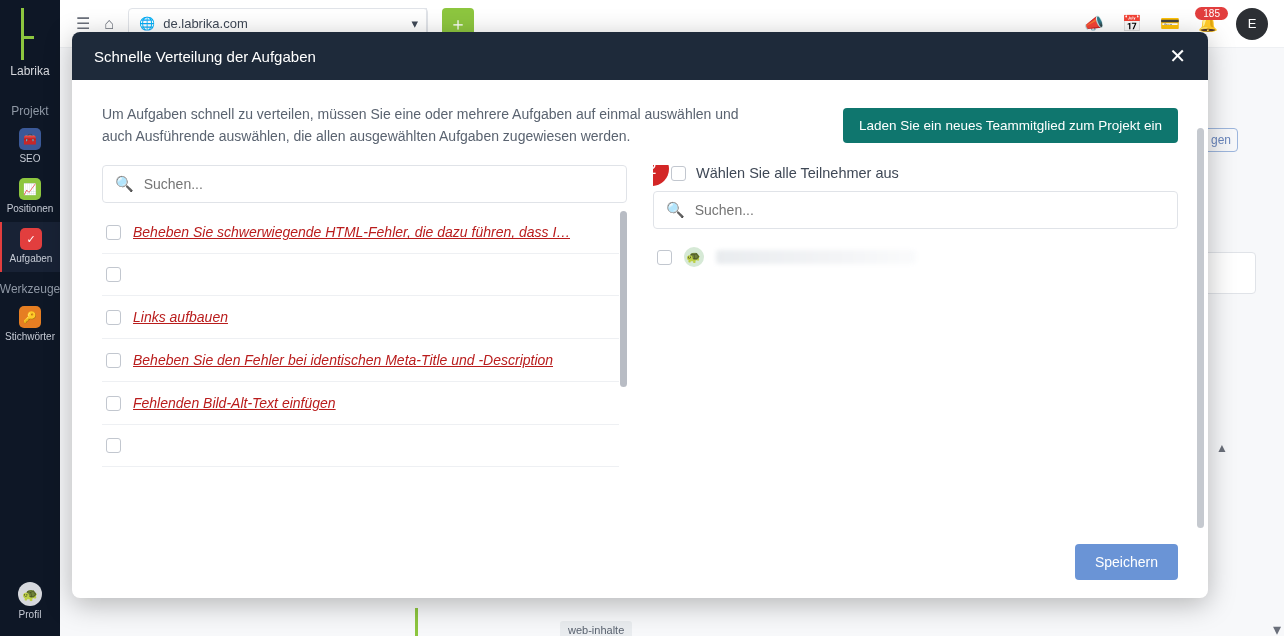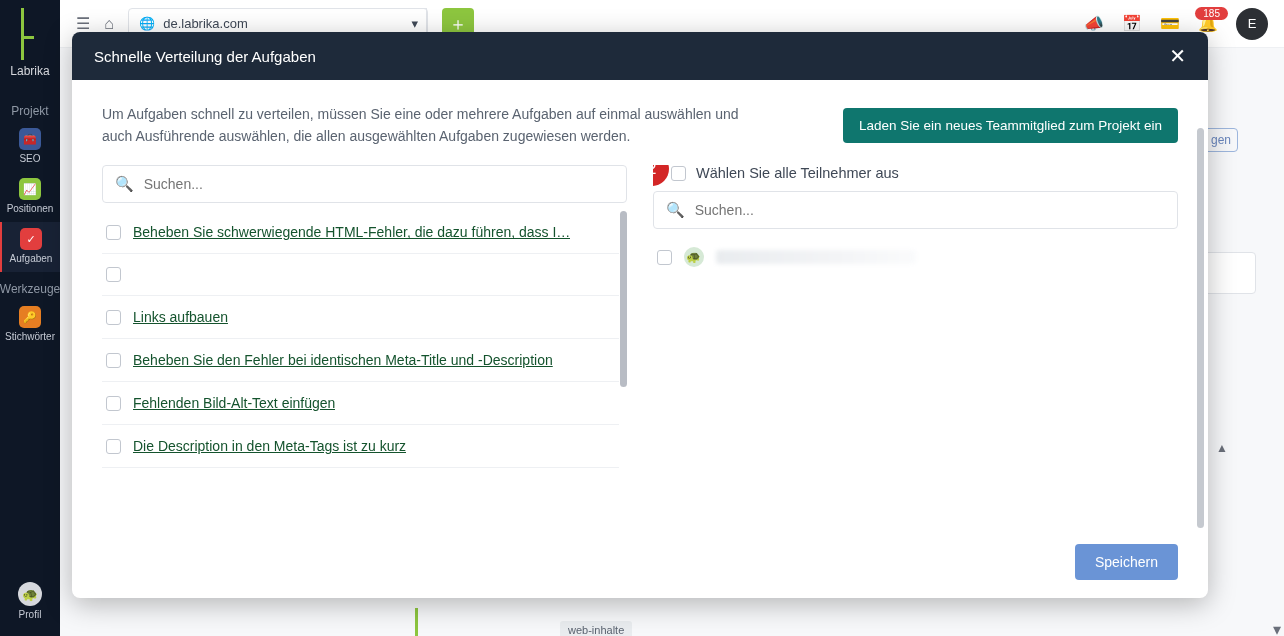--- a/index.html
+++ b/index.html
@@ -67,21 +67,21 @@
 .chk { width: 15px; height: 15px; border: 1.5px solid #c2c7cf; border-radius: 3px; cursor: pointer; flex-shrink: 0; }
 .col-title { color: #3f4856; font-size: 14.5px; }
 
 .search { border: 1px solid #e0e3e8; border-radius: 4px; height: 38px; display: flex; align-items: center; padding: 0 12px; gap: 10px; margin-bottom: 8px; }
 .search input { border: none; outline: none; font-size: 14px; color: #ec4899; flex: 1; background: transparent; }
 .search .mag { color: #7a7f8a; font-size: 15px; }
 
 .list { flex: 1; overflow: hidden; position: relative; }
 .list-inner { padding-right: 8px; }
 .list-row { display: flex; align-items: center; gap: 12px; padding: 13px 4px; border-bottom: 1px solid #eef0f3; }
-.list-row a { color: #14532d; text-decoration: underline; font-size: 14px; overflow: hidden; text-overflow: ellipsis; white-space: nowrap; cursor: pointer; }
+.list-row a { color: #b91c1c; text-decoration: underline; font-size: 14px; overflow: hidden; text-overflow: ellipsis; white-space: nowrap; cursor: pointer; font-style: italic; }
 .scrollbar { position: absolute; right: 0; top: 0; width: 7px; height: 176px; background: #b8bcc4; border-radius: 4px; }
 
 .participant-row { display: flex; align-items: center; gap: 12px; padding: 10px 4px; }
 .p-avatar { width: 20px; height: 20px; border-radius: 50%; background: #d6e9d6; display: flex; align-items: center; justify-content: center; font-size: 12px; }
 .p-name-blur { width: 200px; height: 14px; background: linear-gradient(90deg, #e9ecef 0%, #f3f4f6 60%, #fafbfc 100%); border-radius: 3px; filter: blur(2px); }
 
 .modal-foot { padding: 12px 30px 18px; display: flex; justify-content: flex-end; }
 .save-btn { background: #6a94d6; color: #fff; border: none; border-radius: 4px; font-size: 14px; padding: 10px 20px; cursor: pointer; }
 
 .modal-vscroll { position:absolute; right:4px; top:48px; width:7px; height:400px; background:#c5c9cf; border-radius:4px; }
@@ -206,21 +206,20 @@
                   <div class="list-row">
                     <div class="chk"></div>
                     <a>Beheben Sie den Fehler bei identischen Meta-Title und -Description</a>
                   </div>
                   <div class="list-row">
                     <div class="chk"></div>
                     <a>Fehlenden Bild-Alt-Text einfügen</a>
                   </div>
                   <div class="list-row">
                     <div class="chk"></div>
-                    <a>Die Description in den Meta-Tags ist zu kurz</a>
                   </div>
                 </div>
               <div class="scrollbar"></div>
             </div>
           </div>
 
           <div class="col">
             <div class="col-head">
               <div class="num-badge">2</div>
               <div class="chk"></div>

